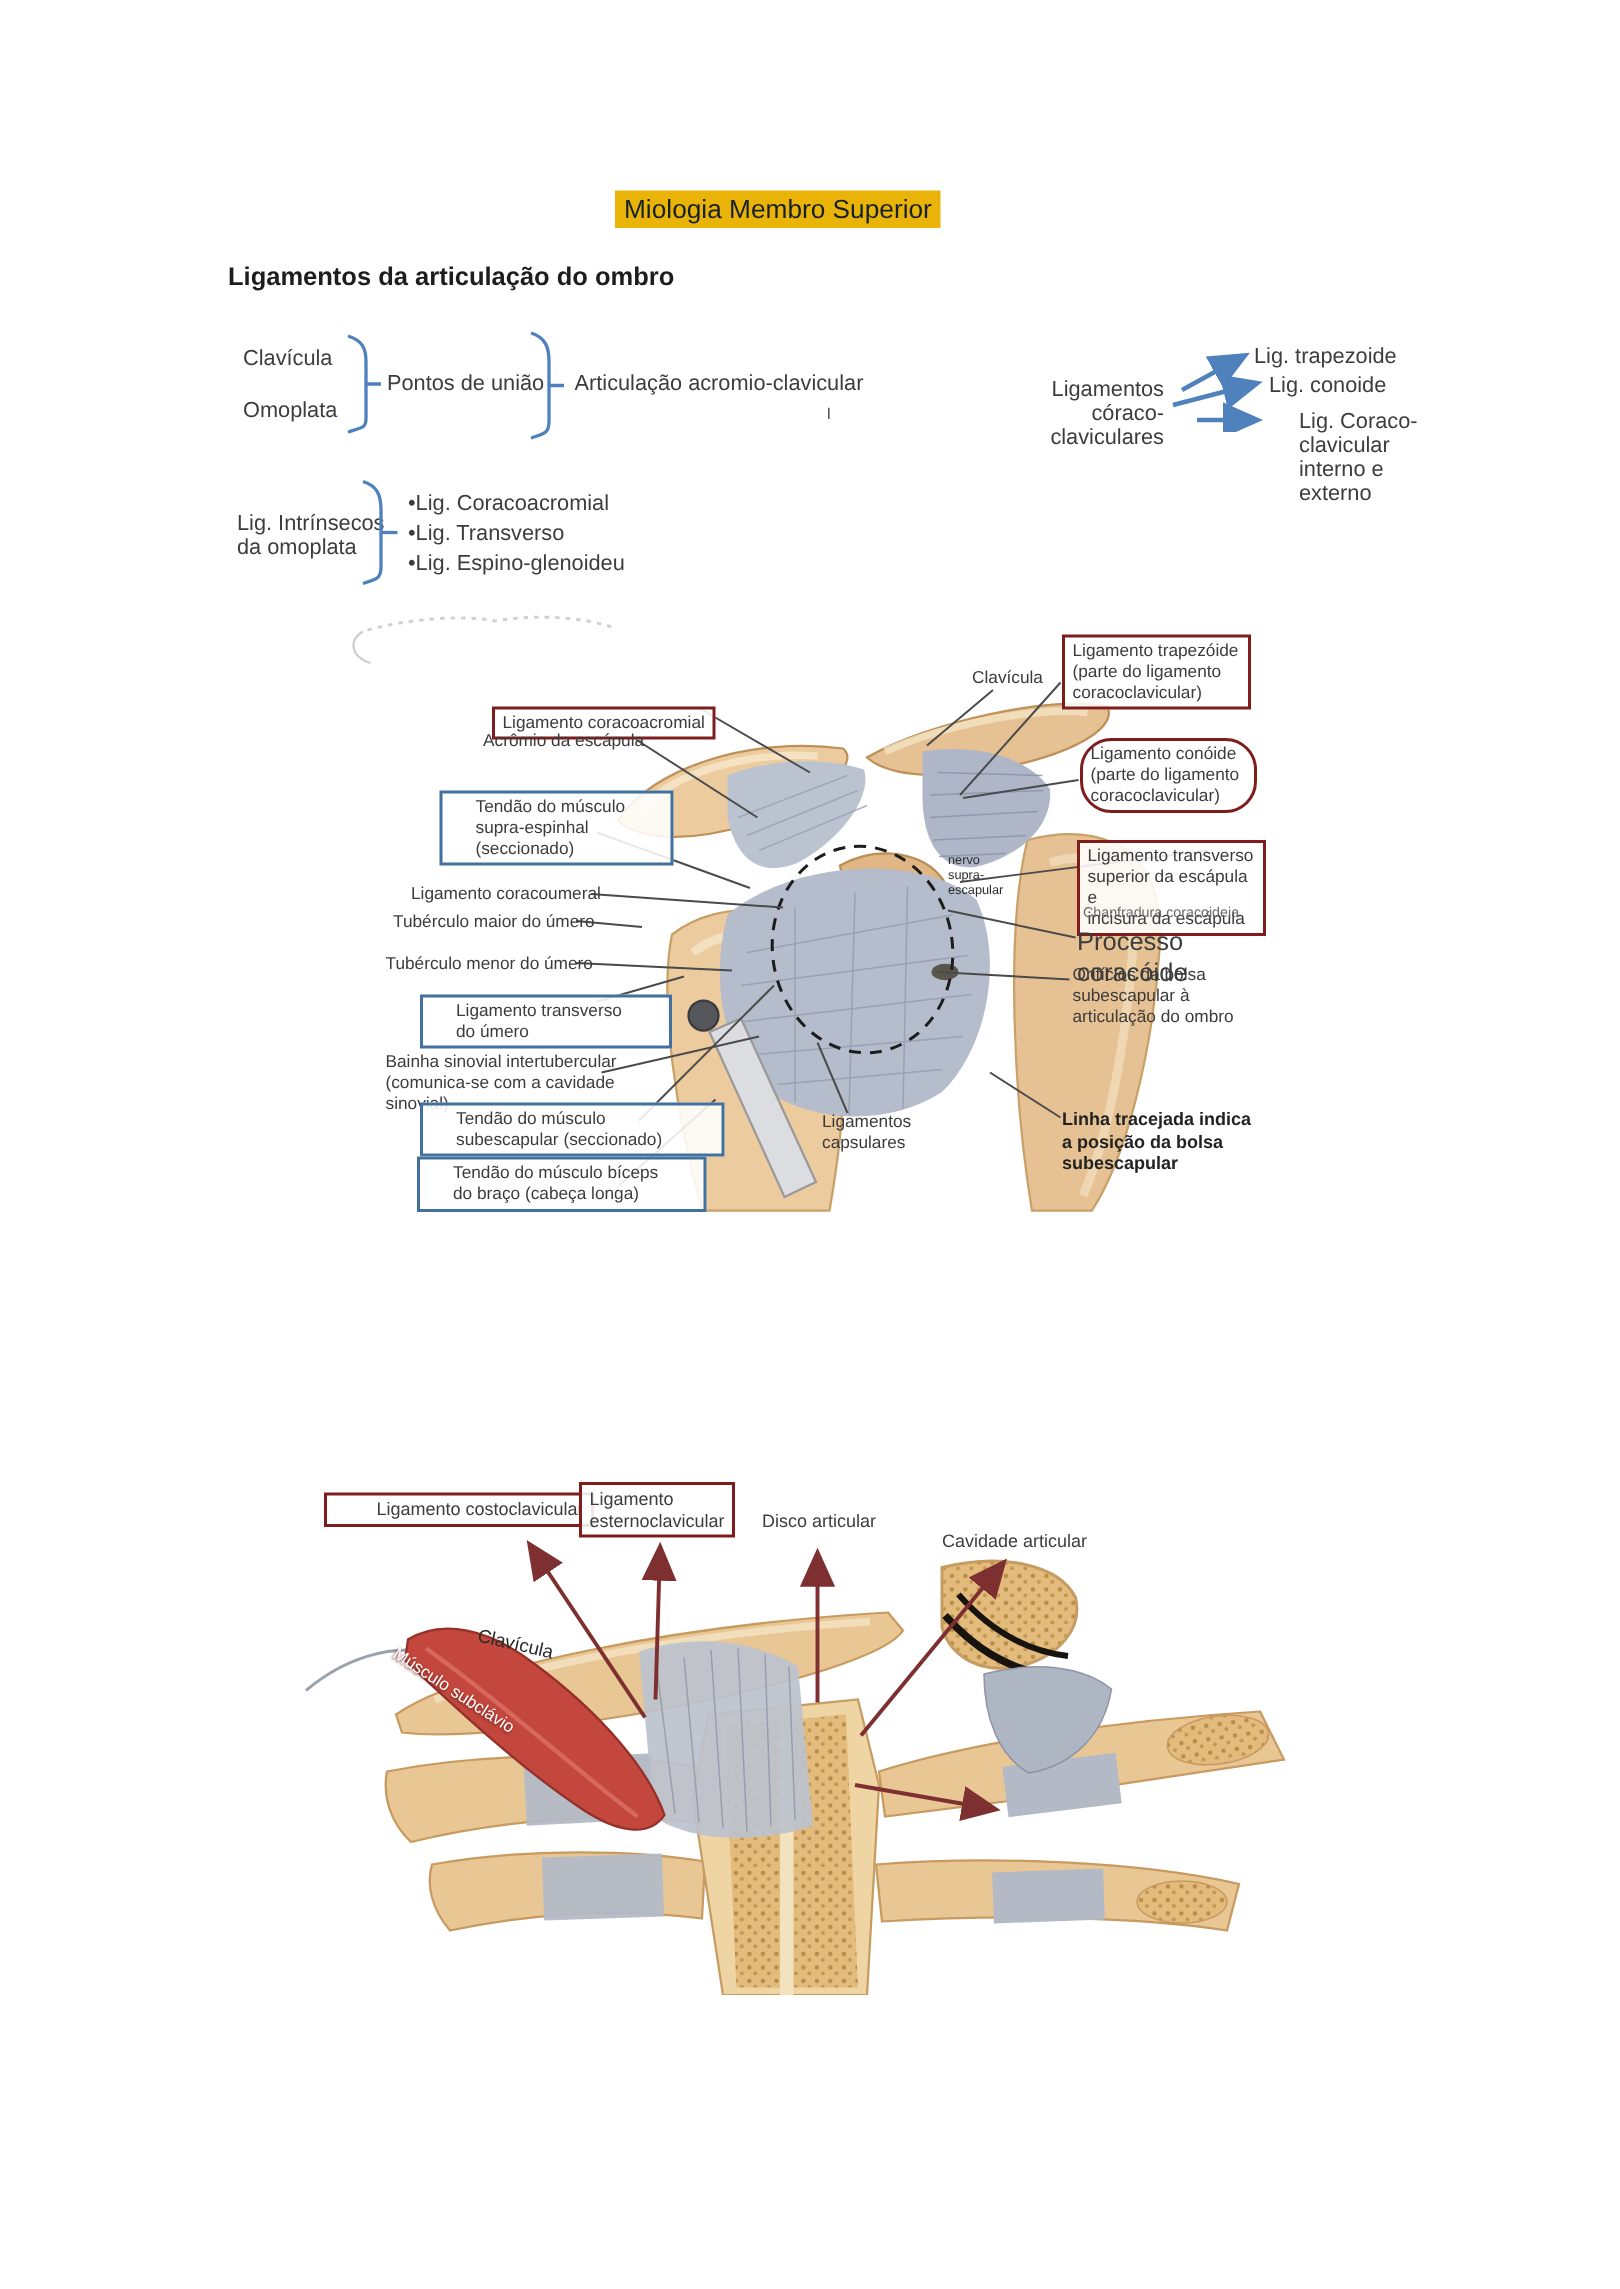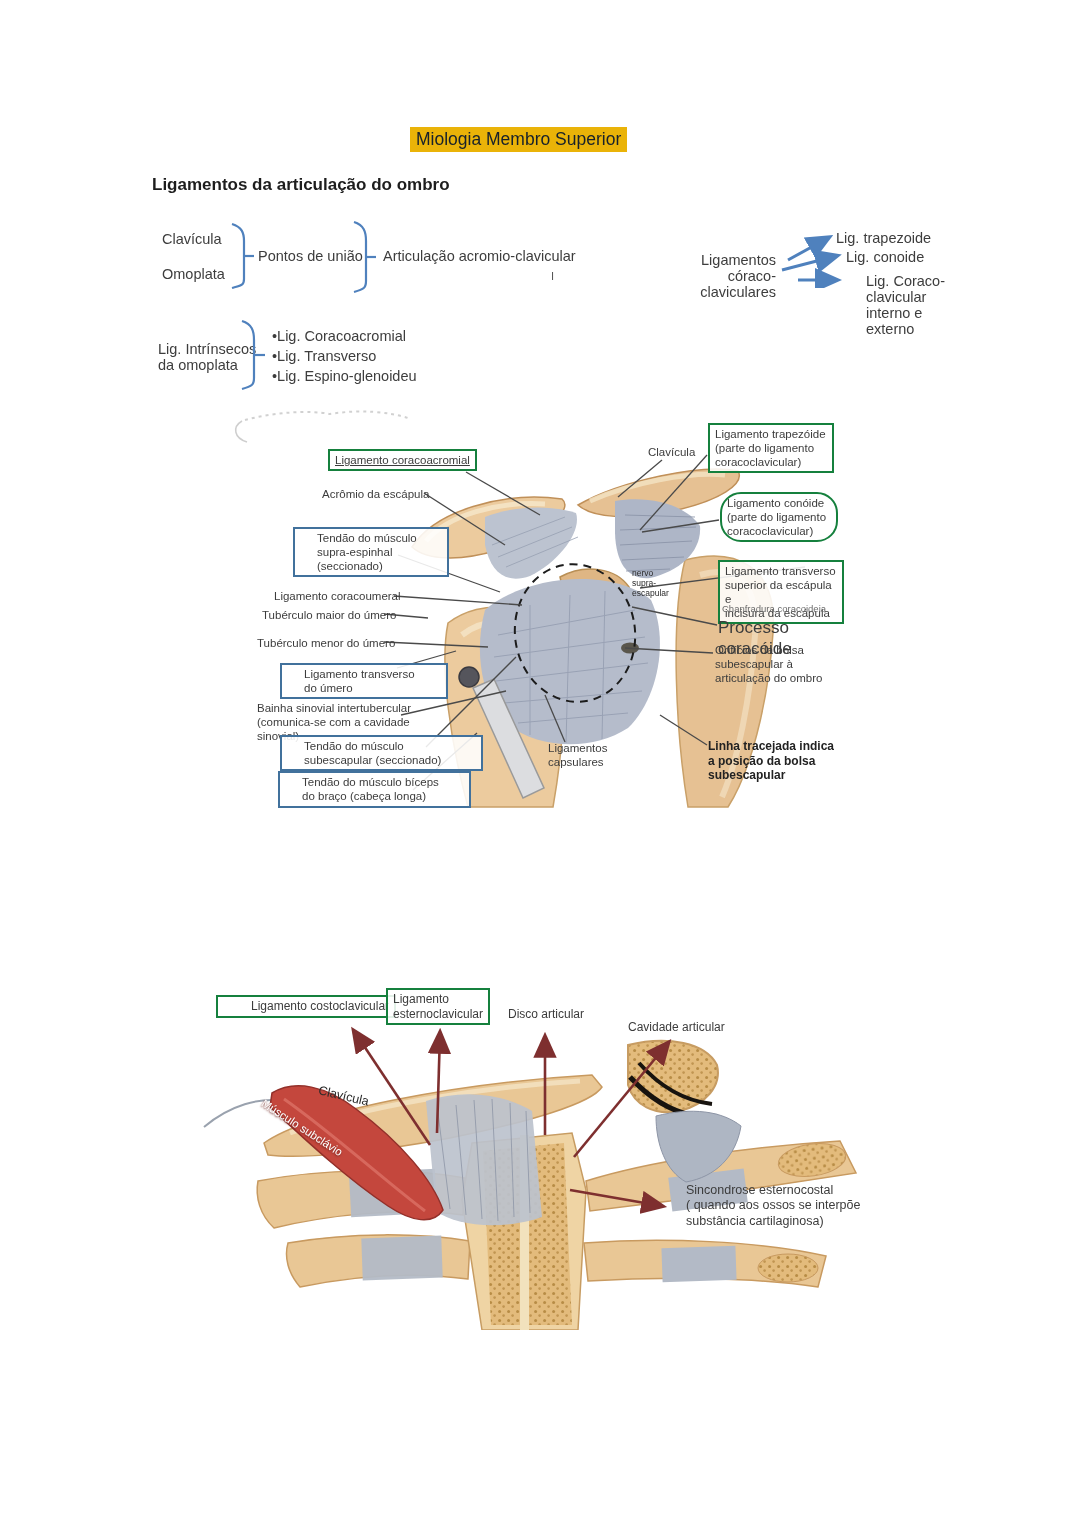--- a/index.html
+++ b/index.html
@@ -6,21 +6,21 @@
   body{width:1080px;height:1526px;position:relative;font-family:"Liberation Sans",sans-serif;color:#3b3b3b;overflow:hidden;}
   .abs{position:absolute;}
   .ml{white-space:pre-line;}
   .title{background:#eab308;color:#17212b;font-size:17.5px;padding:2px 6px;}
   .heading{font-weight:bold;color:#1d1d1d;font-size:17px;}
   .cm-text{font-size:14.5px;color:#3d3d3d;}
   .lbl{font-size:11.5px;line-height:1.22;color:#3c3c3c;}
   .lbl-sm{font-size:9.5px;color:#6a6a6a;}
   .lbl-xs{font-size:8.5px;line-height:1.15;color:#2c2c2c;}
   .bold{font-weight:bold;color:#222;}
-  .box-orange{border:2px solid #15803d;padding:2px 5px;background:rgba(255,255,255,.88);}
+  .box-orange{border:2px solid #7f1d1d;padding:2px 5px;background:rgba(255,255,255,.88);}
   .box-blue{border:2px solid #41719c;padding:2px 22px;background:rgba(255,255,255,.88);}
   .fig{overflow:hidden;}
   svg{position:absolute;left:0;top:0;}
 </style>
 </head>
 <body>
 
 <div class="abs title" style="left:410px;top:127px;">Miologia Membro Superior</div>
 <div class="abs heading" style="left:152px;top:175px;">Ligamentos da articulação do ombro</div>
 
@@ -122,21 +122,21 @@
       <line x1="477" y1="50" x2="410" y2="125"></line>
       <line x1="489" y1="115" x2="412" y2="127"></line>
       <line x1="410" y1="183" x2="575" y2="162"></line>
       <line x1="487" y1="220" x2="402" y2="202"></line>
       <line x1="483" y1="248" x2="395" y2="243"></line>
       <line x1="335" y1="337" x2="315" y2="290"></line>
       <line x1="477" y1="340" x2="430" y2="310"></line>
     </g>
   </svg>
 
-  <div class="abs lbl box-orange" style="left:98px;top:44px;text-decoration:underline;">Ligamento coracoacromial</div>
+  <div class="abs lbl box-orange" style="left:98px;top:66px;">Ligamento coracoacromial</div>
   <div class="abs lbl" style="left:92px;top:82px;">Acrômio da escápula</div>
   <div class="abs lbl box-blue ml" style="left:63px;top:122px;width:108px;">Tendão do músculo
 supra-espinhal
 (seccionado)</div>
   <div class="abs lbl" style="left:44px;top:184px;">Ligamento coracoumeral</div>
   <div class="abs lbl" style="left:32px;top:203px;">Tubérculo maior do úmero</div>
   <div class="abs lbl" style="left:27px;top:231px;">Tubérculo menor do úmero</div>
   <div class="abs lbl box-blue ml" style="left:50px;top:258px;width:120px;">Ligamento transverso
 do úmero</div>
   <div class="abs lbl ml" style="left:27px;top:296px;">Bainha sinovial intertubercular
@@ -241,16 +241,13 @@
     </g>
   </svg>
 
   <div class="abs lbl box-orange" style="left:16px;top:10px;font-size:12px;padding-left:33px;">Ligamento costoclavicular</div>
   <div class="abs lbl box-orange ml" style="left:186px;top:3px;font-size:12px;">Ligamento
 esternoclavicular</div>
   <div class="abs lbl" style="left:308px;top:22px;font-size:12px;">Disco articular</div>
   <div class="abs lbl" style="left:428px;top:35px;font-size:12px;">Cavidade articular</div>
   <div class="abs" style="left:66px;top:112px;transform:rotate(33deg);transform-origin:left top;font-size:11.5px;color:#fff;text-shadow:0 1px 2px #6d221d;">Músculo subclávio</div>
   <div class="abs" style="left:118px;top:104px;transform:rotate(13deg);font-size:12.5px;color:#2a2a2a;">Clavícula</div>
-  <div class="abs lbl ml" style="left:486px;top:198px;font-size:12.5px;">Sincondrose esternocostal
-( quando aos ossos se interpõe
-substância cartilaginosa)</div>
 </div>
 
 </body></html>

